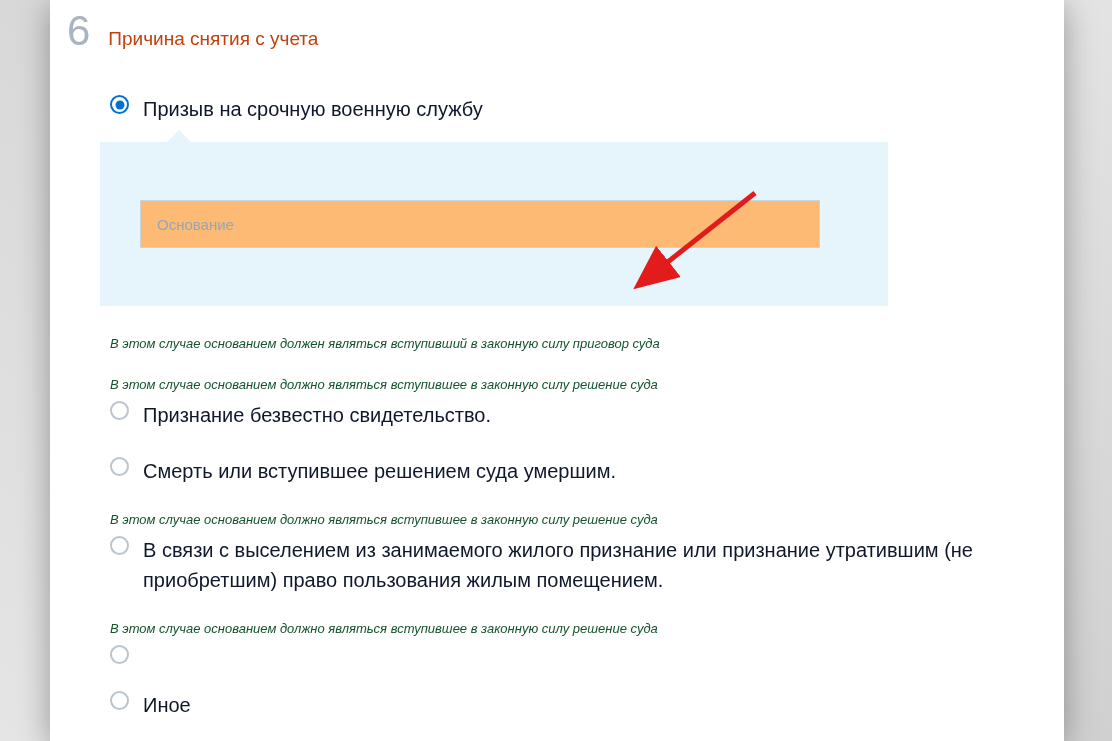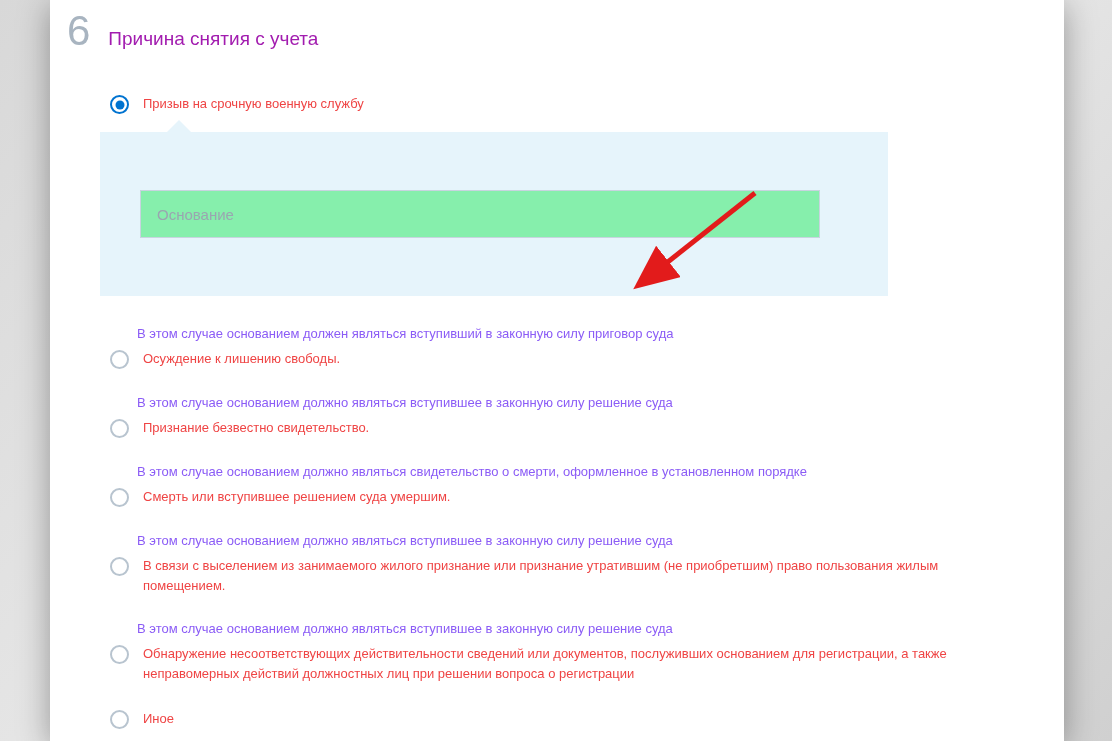--- a/index.html
+++ b/index.html
@@ -28,21 +28,21 @@
       padding: 10px 0 0 17px;
     }
     .section-number {
       font-size: 42px;
       font-weight: 300;
       color: #a8b4c0;
       line-height: 1;
     }
     .section-title {
       font-size: 19px;
-      color: #a21caf;
+      color: #c2410c;
       font-weight: 400;
     }
     .option-row {
       display: flex;
       align-items: flex-start;
       gap: 14px;
       padding: 0 60px;
     }
     .radio {
       width: 19px;
@@ -62,22 +62,22 @@
       position: absolute;
       width: 9px;
       height: 9px;
       background: #0073d0;
       border-radius: 50%;
       top: 50%;
       left: 50%;
       transform: translate(-50%, -50%);
     }
     .option-label {
-      font-size: 13px;
-      color: #ef4444;
+      font-size: 20px;
+      color: #0f172a;
       line-height: 1.5;
       cursor: pointer;
     }
     .selected-block {
       margin-top: 42px;
     }
     .expand-panel {
       background: #e6f4fb;
       margin: 18px 0 0 50px;
       width: 788px;
@@ -95,32 +95,32 @@
       border-right: 14px solid transparent;
       border-bottom: 14px solid #e6f4fb;
     }
     .text-input {
       width: 680px;
       height: 48px;
       padding: 0 16px;
       font-size: 15px;
       color: #333;
       border: 1px solid #c8d4df;
-      background: #86efac;
+      background: #fdba74;
       outline: none;
     }
     .text-input::placeholder {
       color: #9aa5b0;
     }
     .hint {
       font-size: 13px;
-      color: #8b5cf6;
+      color: #14532d;
+      font-style: italic;
       padding: 0 60px;
       margin-bottom: 8px;
-      margin-left: 27px;
     }
     .group {
       margin-top: 26px;
     }
     .group-first {
       margin-top: 30px;
     }
     .arrow-svg {
       position: absolute;
       left: 575px;
@@ -143,55 +143,49 @@
       <div class="radio selected"></div>
       <div class="option-label">Призыв на срочную военную службу</div>
     </div>
     <div class="expand-panel">
       <input type="text" class="text-input" placeholder="Основание" style="">
     </div>
   </div>
 
   <div class="group group-first">
     <div class="hint">В этом случае основанием должен являться вступивший в законную силу приговор суда</div>
-    <div class="option-row">
-      <div class="radio"></div>
-      <div class="option-label">Осуждение к лишению свободы.</div>
-    </div>
   </div>
 
   <div class="group">
     <div class="hint">В этом случае основанием должно являться вступившее в законную силу решение суда</div>
     <div class="option-row">
       <div class="radio"></div>
       <div class="option-label">Признание безвестно свидетельство.</div>
     </div>
   </div>
 
   <div class="group">
-    <div class="hint">В этом случае основанием должно являться свидетельство о смерти, оформленное в установленном порядке</div>
     <div class="option-row">
       <div class="radio"></div>
       <div class="option-label">Смерть или вступившее решением суда умершим.</div>
     </div>
   </div>
 
   <div class="group">
     <div class="hint">В этом случае основанием должно являться вступившее в законную силу решение суда</div>
     <div class="option-row">
       <div class="radio"></div>
       <div class="option-label">В связи с выселением из занимаемого жилого признание или признание утратившим (не приобретшим) право пользования жилым помещением.</div>
     </div>
   </div>
 
   <div class="group">
     <div class="hint">В этом случае основанием должно являться вступившее в законную силу решение суда</div>
     <div class="option-row">
       <div class="radio"></div>
-      <div class="option-label">Обнаружение несоответствующих действительности сведений или документов, послуживших основанием для регистрации, а также неправомерных действий должностных лиц при решении вопроса о регистрации</div>
     </div>
   </div>
 
   <div class="group">
     <div class="option-row">
       <div class="radio"></div>
       <div class="option-label">Иное</div>
     </div>
   </div>
 

